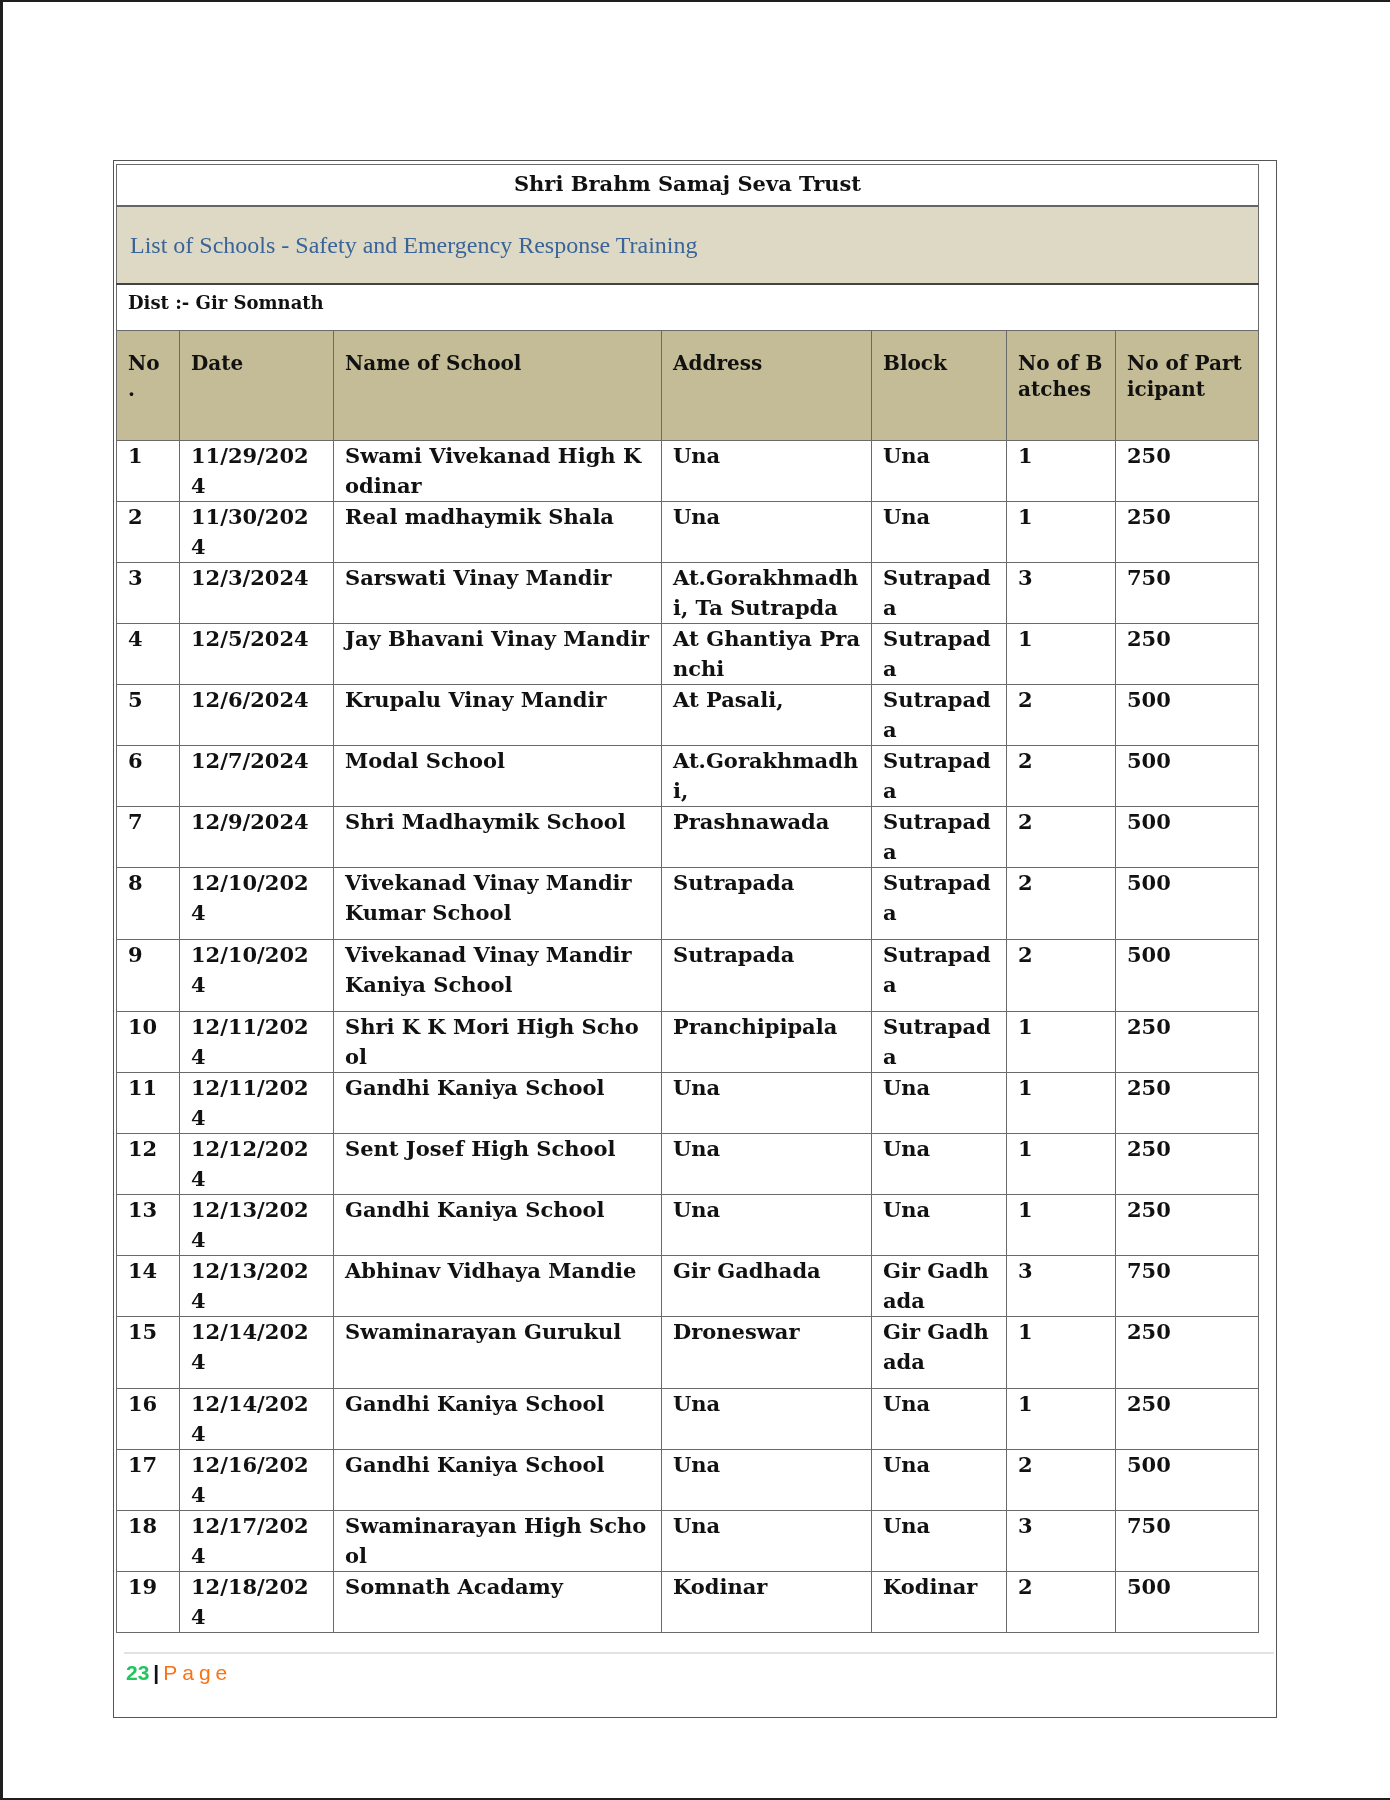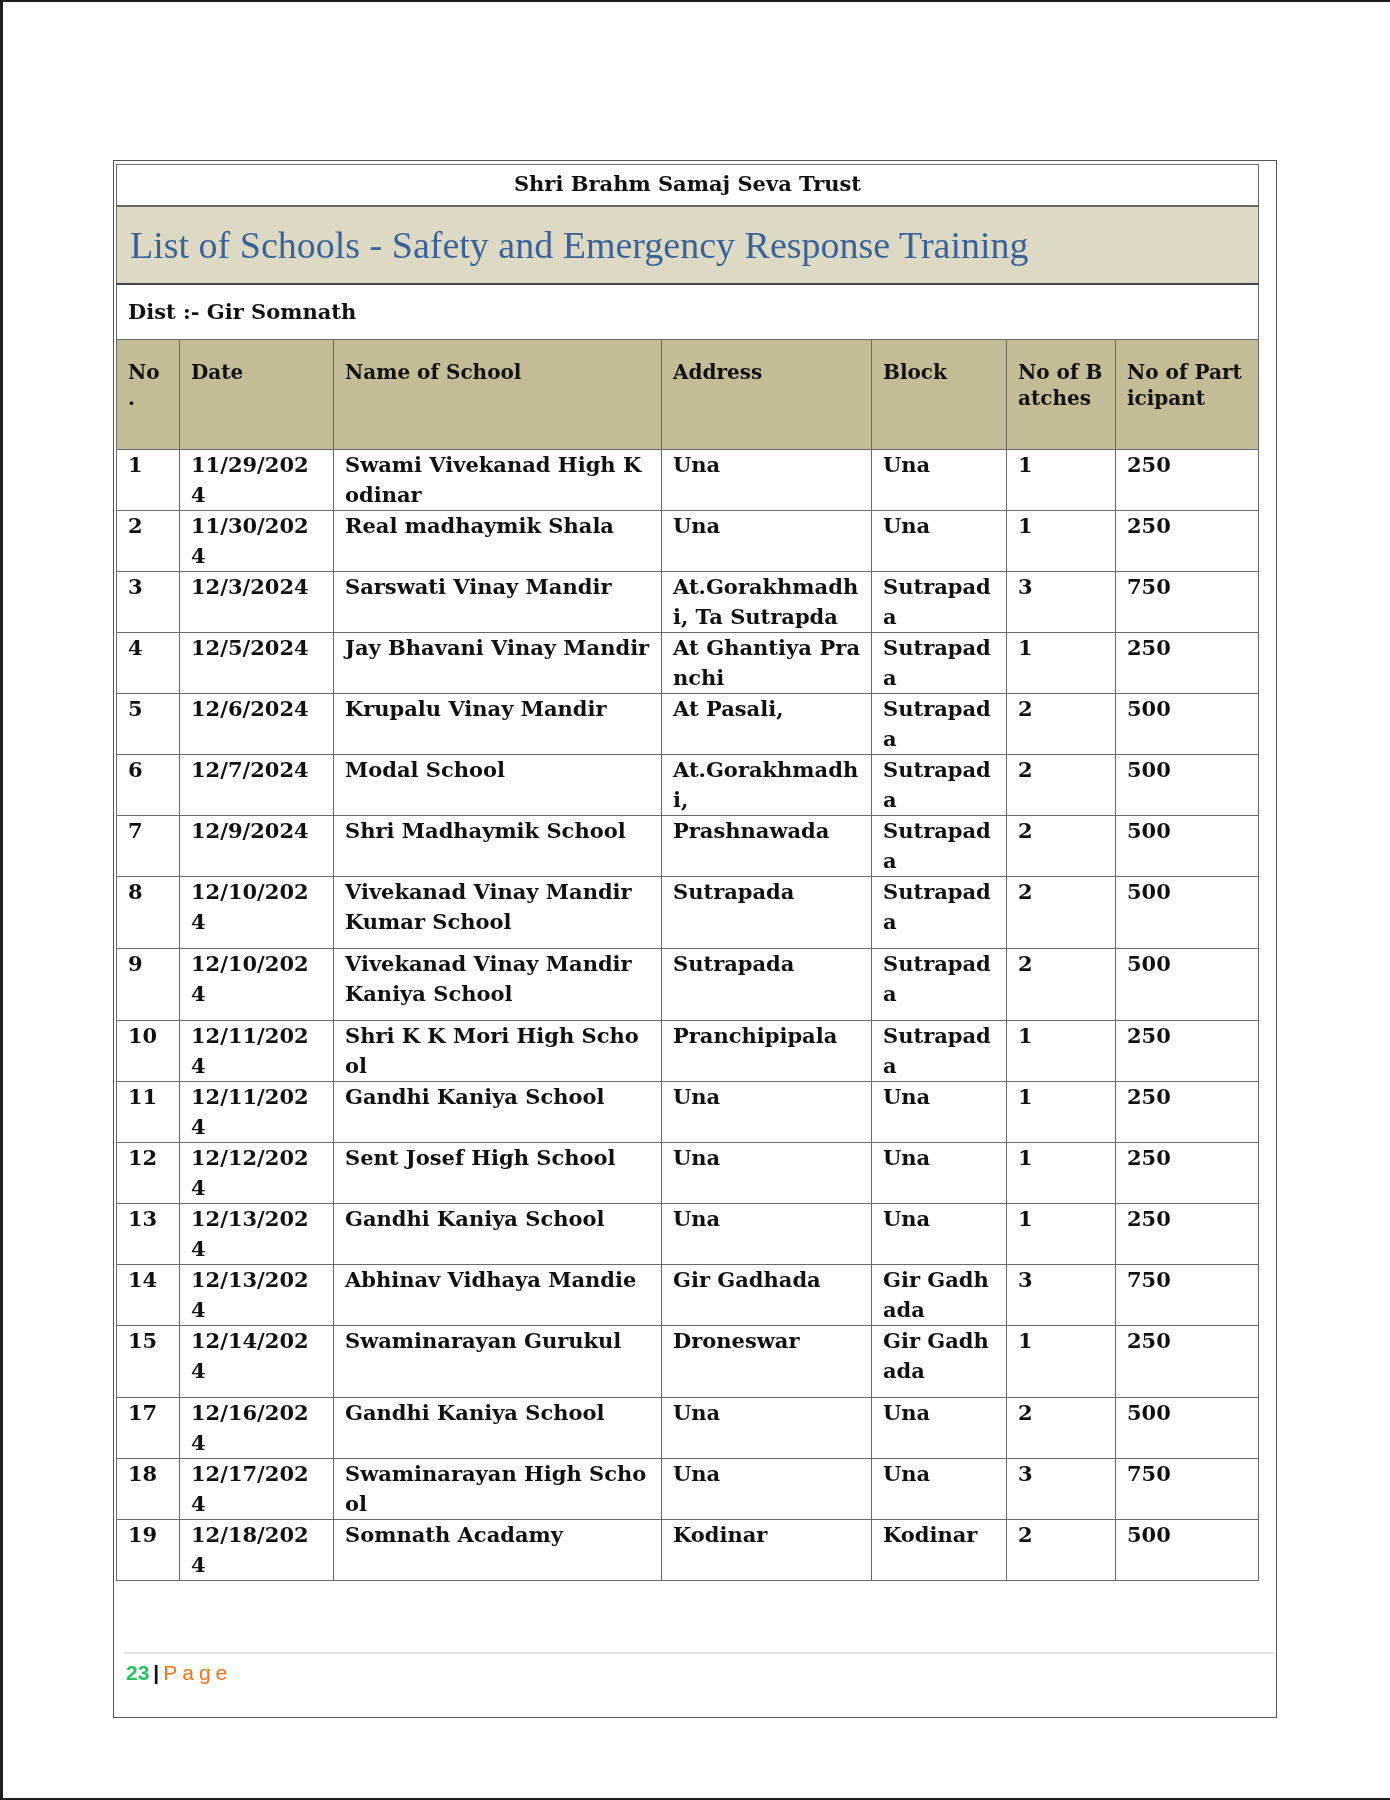--- a/index.html
+++ b/index.html
@@ -53,28 +53,28 @@
     background: #ddd9c4;
     border-top: 2px solid #666;
     border-bottom: 2px solid #444;
     padding-left: 13px;
     vertical-align: middle;
   }
   .title-text {
     font-family: "Liberation Serif", "DejaVu Serif", serif;
     font-weight: normal;
     color: #3a6499;
-    font-size: 38px;
+    font-size: 24px;
     line-height: 40px;
   }
   .dist-row td {
     height: 42px;
     line-height: 30px;
-    padding-top: 12px;
-    font-size: 21px;
+    padding-top: 3px;
+    font-size: 18px;
     margin-top: 44px;
   }
   .head-row td {
     height: 90px;
     background: #c4bc96;
     line-height: 26px;
     padding-top: 19px;
     font-size: 20px;
     word-break: break-all;
   }
@@ -264,20 +264,29 @@
       <tr class="data-row tall">
         <td>15</td>
         <td>12/14/2024</td>
         <td>Swaminarayan Gurukul</td>
         <td>Droneswar</td>
         <td>Gir Gadhada</td>
         <td>1</td>
         <td>250</td>
       </tr>
       <tr class="data-row">
+        <td>16</td>
+        <td>12/14/2024</td>
+        <td>Gandhi Kaniya School</td>
+        <td>Una</td>
+        <td>Una</td>
+        <td>1</td>
+        <td>250</td>
+      </tr>
+      <tr class="data-row">
         <td>17</td>
         <td>12/16/2024</td>
         <td>Gandhi Kaniya School</td>
         <td>Una</td>
         <td>Una</td>
         <td>2</td>
         <td>500</td>
       </tr>
       <tr class="data-row">
         <td>18</td>

